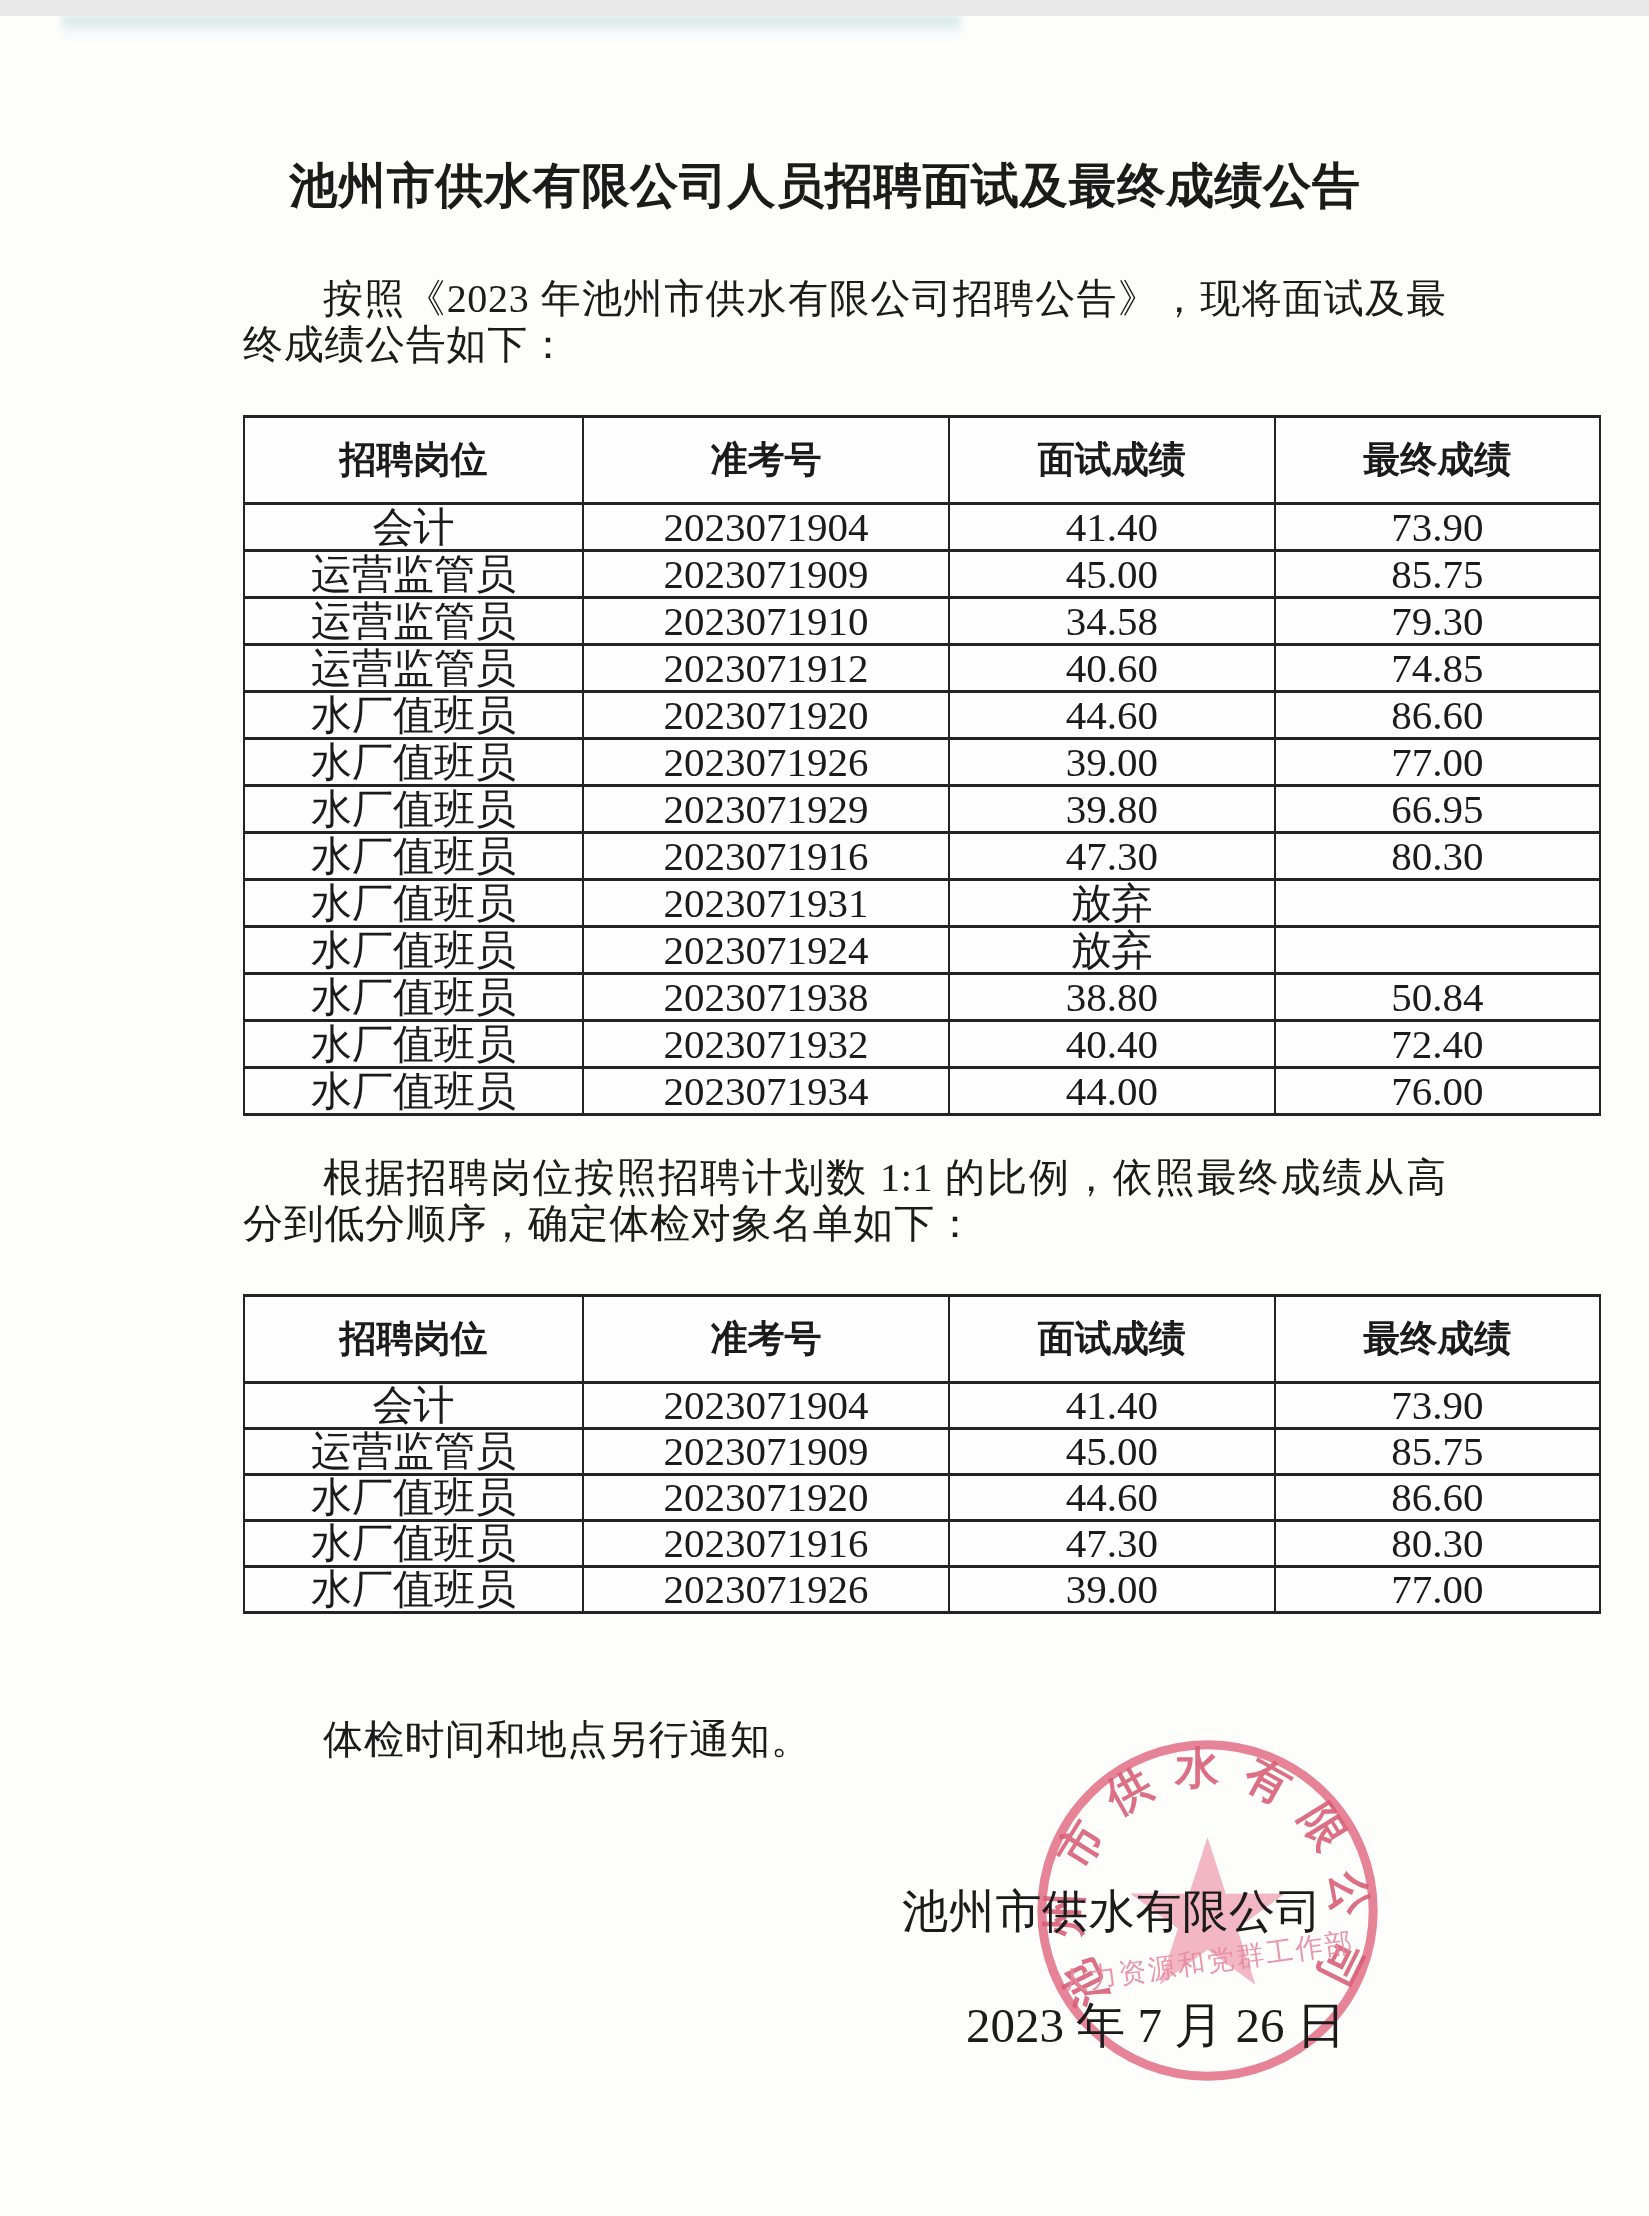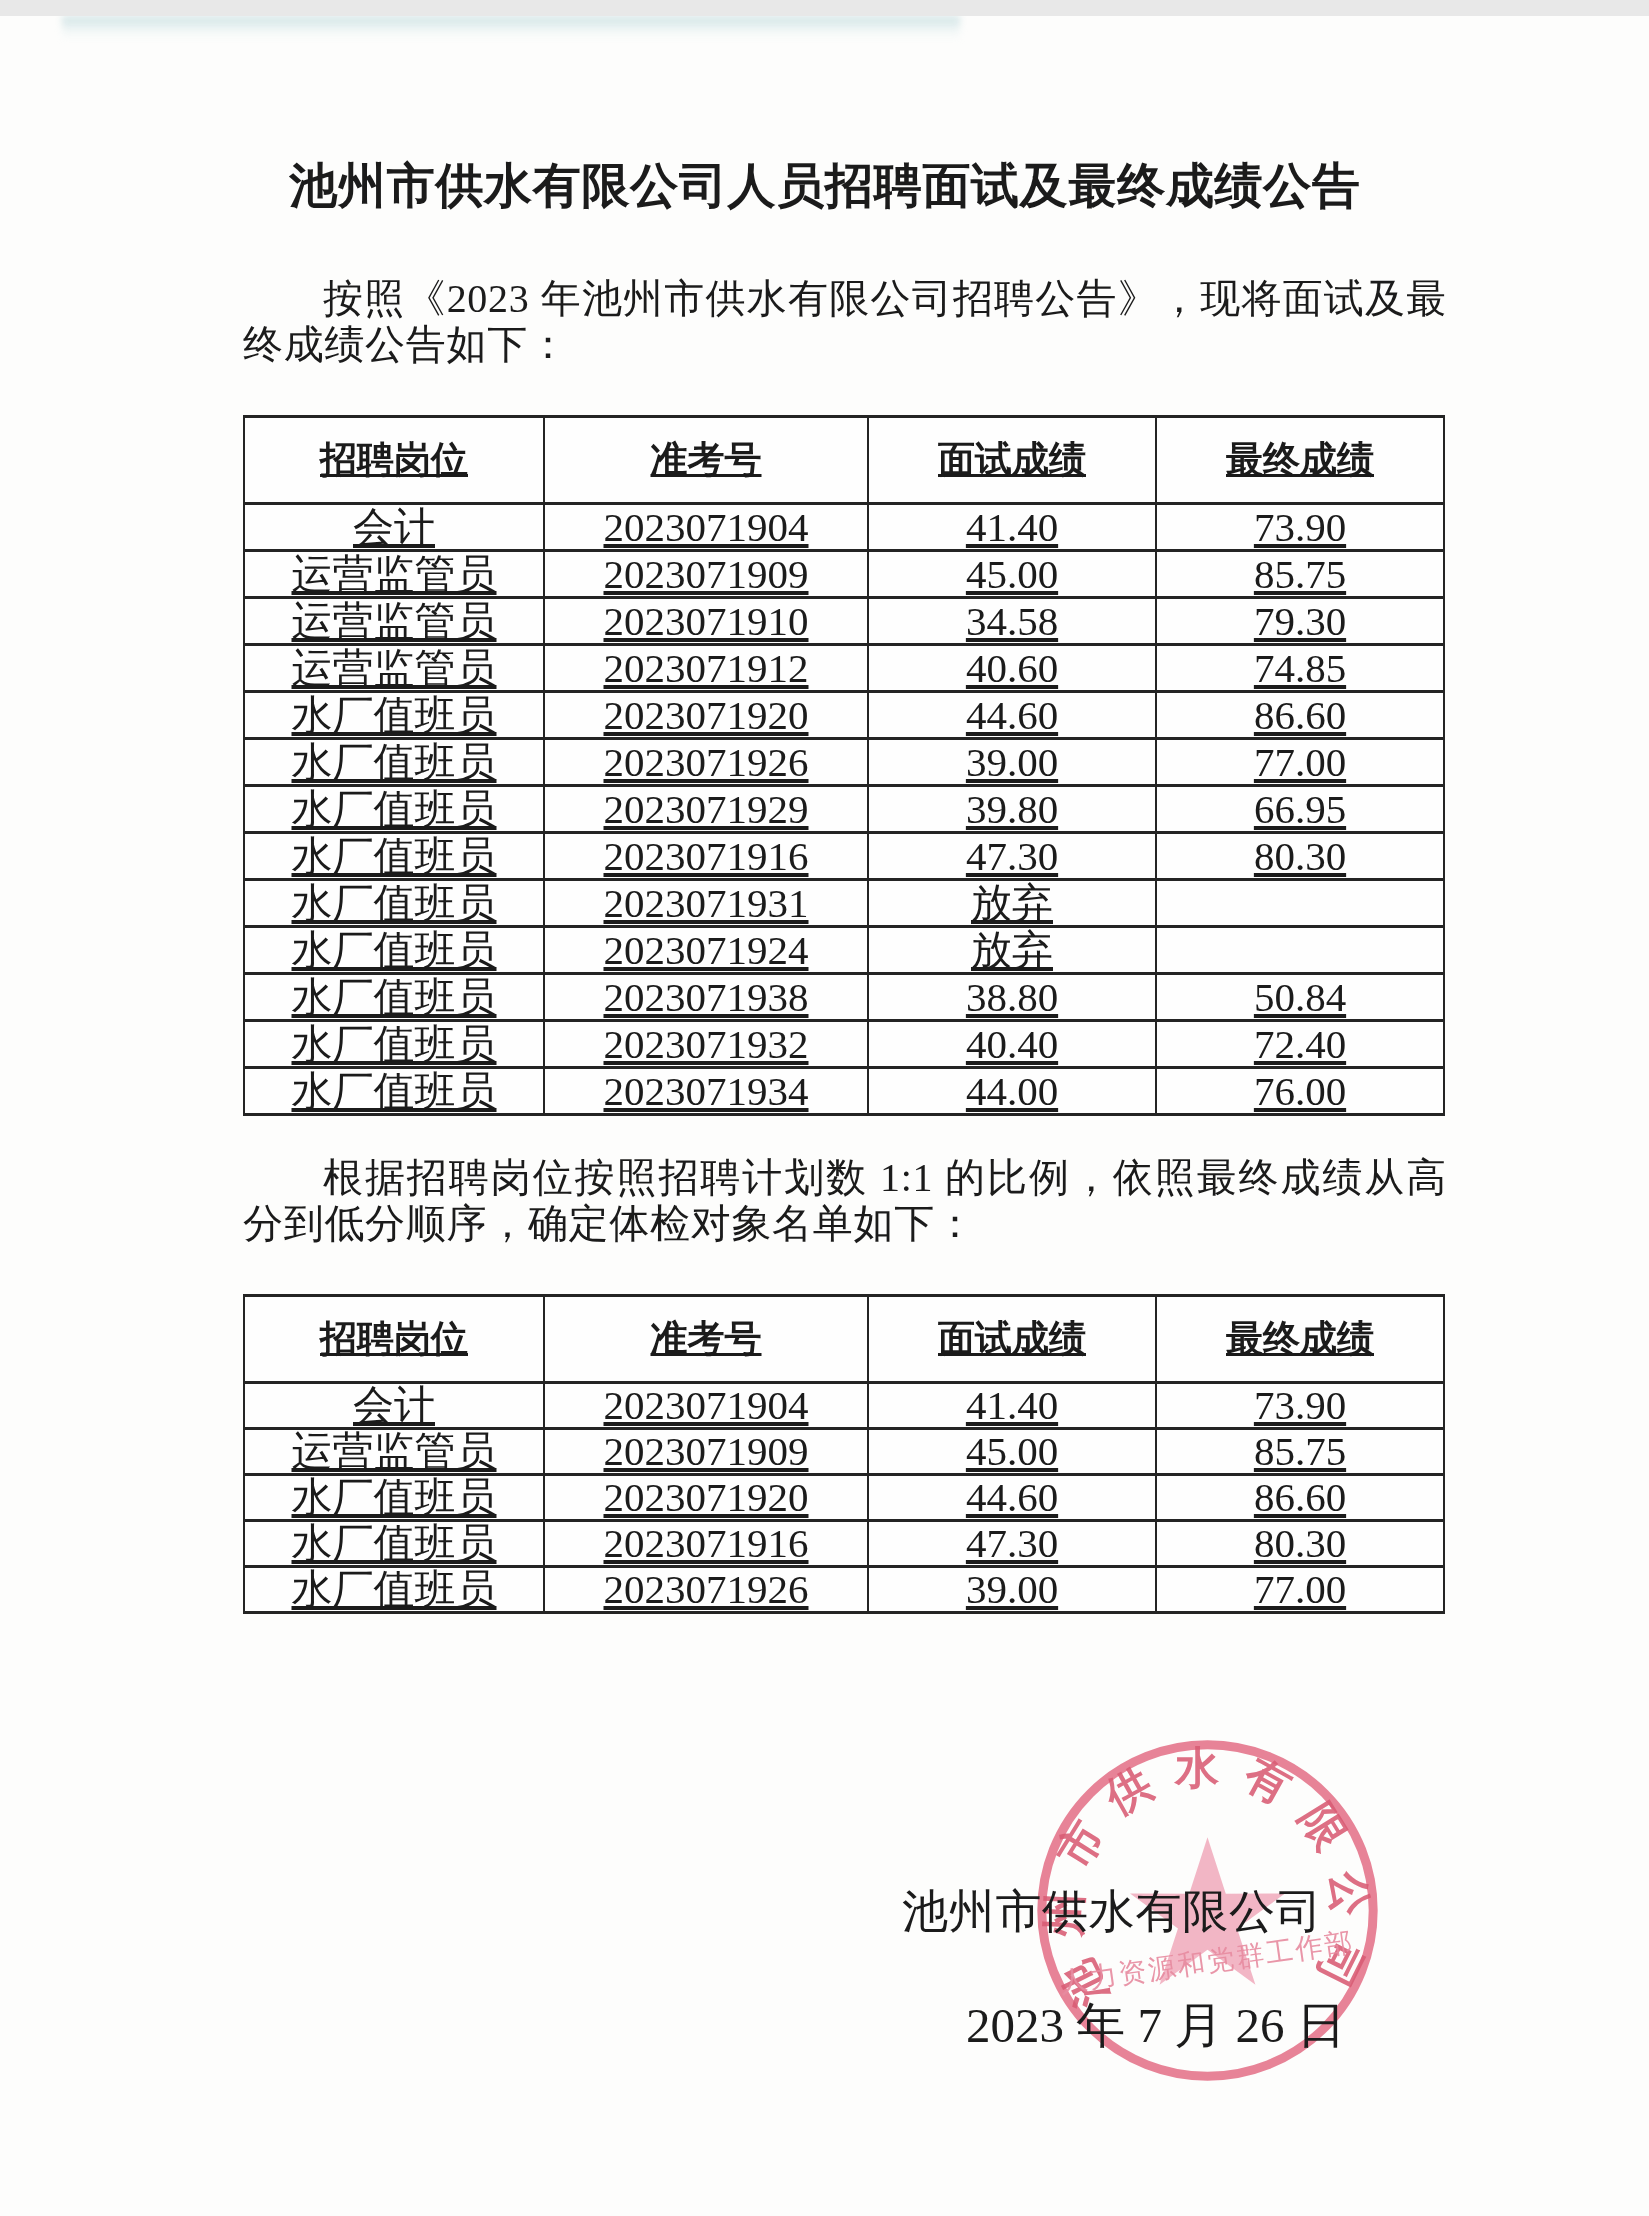--- a/index.html
+++ b/index.html
@@ -39,25 +39,24 @@
     text-align: justify;
     letter-spacing: 0.7px;
   }
   .para.indent { text-indent: 2em; }
   .para-intro { top: 260px; }
   .para-shortlist { top: 1139px; }
   .note { top: 1701px; }
   .score-table {
     position: absolute;
     left: 243px;
-    width: 1202px;
+    width: 1358px;
     border-collapse: collapse;
     table-layout: fixed;
     background: #fefefe;
-    text-decoration: underline;
   }
   .score-table, .score-table th, .score-table td {
     border: 2.8px solid #242424;
   }
   .score-table th, .score-table td {
     border-top-width: 3.5px;
     border-bottom-width: 3.5px;
     border-left-width: 2.1px;
     border-right-width: 2.1px;
     padding: 0;
@@ -278,20 +277,21 @@
         </tr>
         <tr>
           <td>水厂值班员</td>
           <td>2023071926</td>
           <td>39.00</td>
           <td>77.00</td>
         </tr>
       </tbody>
   </table>
 
+  <p class="para indent note">体检时间和地点另行通知。</p>
 
   <svg class="stamp" viewBox="0 0 520 520">
     <circle cx="260" cy="260" r="240" fill="none" stroke="#e0607a" stroke-width="13" opacity="0.78"></circle>
     <polygon opacity="0.85" fill="#f0a9bb" points="260,154 286.5,235.6 372.2,235.5 302.8,285.9 329.4,367.5 260,317 190.6,367.5 217.2,285.9 147.8,235.5 233.5,235.6"></polygon>
     <path id="seal-arc" d="M 118.2 379 A 185 185 0 1 1 401.8 379" fill="none"></path>
     <text class="stamp-arc-text">
       <textPath href="#seal-arc" startOffset="50%" text-anchor="middle">池州市供水有限公司</textPath>
     </text>
     <text class="stamp-dept-text" x="260" y="348" text-anchor="middle" transform="rotate(-8 260 340)">人力资源和党群工作部</text>
   </svg>

